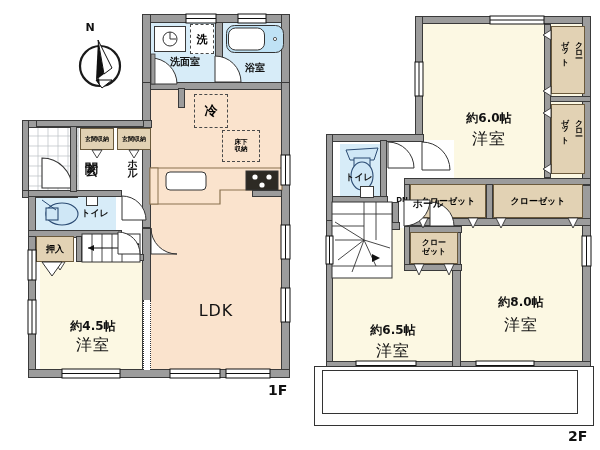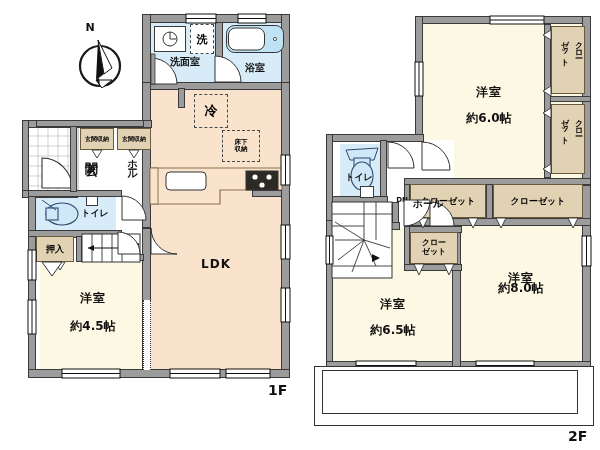--- a/index.html
+++ b/index.html
@@ -11,21 +11,21 @@
   
   .wall{position:absolute;background:#9c9c9c;border:1px solid #3a3a3a;box-sizing:border-box;}
   .room{position:absolute;box-sizing:border-box;}
   .f-cream{background:#fcf8e3;}
   .f-ldk{background:#fae3cd;}
   .f-water{background:#d7ecf8;}
   .f-clo{background:#e2d2b4;}
   .f-white{background:#ffffff;}
   .lbl{position:absolute;text-align:center;color:#111;line-height:1.15;
        white-space:nowrap;pointer-events:none;}
-  .lbl-big{font-size:12px;font-weight:700;letter-spacing:1px;}
+  .lbl-big{font-size:16px;font-weight:400;letter-spacing:1px;margin-top:44px;}
   .lbl-sz{font-size:12px;font-weight:700;}
   .lbl-md{font-size:10px;font-weight:700;}
   .lbl-sm{font-size:8px;font-weight:700;}
   .lbl-xs{font-size:6.5px;font-weight:700;}
   .vert{writing-mode:vertical-rl;text-orientation:upright;}
   .dash{position:absolute;border:1px dashed #4a4a4a;box-sizing:border-box;
         display:flex;align-items:center;justify-content:center;}
   .solidbox{position:absolute;border:1px solid #6b5a3c;box-sizing:border-box;
         display:flex;align-items:center;justify-content:center;}
   .floorlabel{position:absolute;font-size:14px;font-weight:700;color:#111;}
@@ -368,21 +368,21 @@
       </g>
     </svg>
 
     <div style="position:absolute;left:14px;top:366px;width:278px;height:58px;border:1px solid #333;background:#fff;"></div>
     <div style="position:absolute;left:22px;top:370px;width:254px;height:42px;border:1px solid #333;background:#fff;"></div>
 
     <span class="lbl lbl-big" style="left:158px;top:86px;width:62px;">洋室</span>
     <span class="lbl lbl-sz" style="left:150px;top:112px;width:78px;">約6.0帖</span>
 
     <span class="lbl lbl-big" style="left:190px;top:272px;width:62px;">洋室</span>
-    <span class="lbl lbl-sz" style="left:182px;top:282px;width:78px;">約8.0帖</span>
+    <span class="lbl lbl-sz" style="left:182px;top:296px;width:78px;">約8.0帖</span>
 
     <span class="lbl lbl-big" style="left:62px;top:298px;width:62px;">洋室</span>
     <span class="lbl lbl-sz" style="left:54px;top:324px;width:78px;">約6.5帖</span>
 
     <span class="lbl lbl-sm" style="left:104px;top:198px;width:48px;font-size:10px;">ホール</span>
     <span class="lbl lbl-sm" style="left:38px;top:172px;width:42px;font-size:9px;">トイレ</span>
 
     <span class="floorlabel" style="left:268px;top:428px;">2F</span>
   </div>
 

